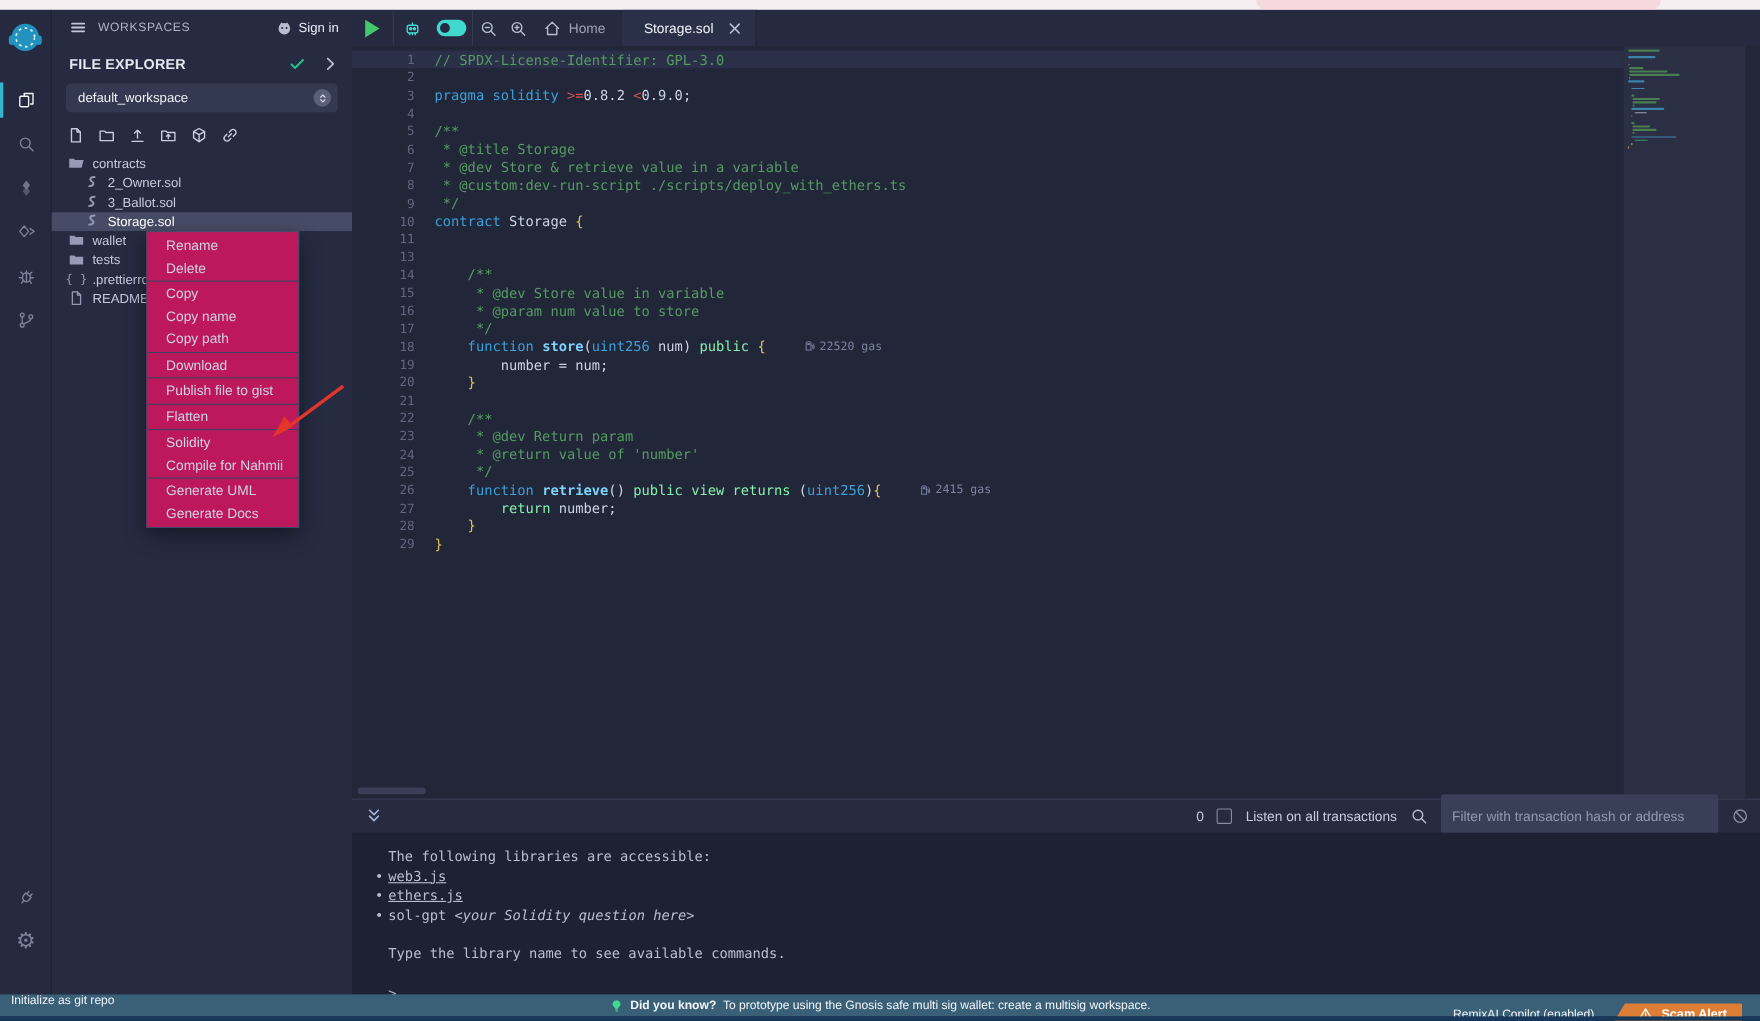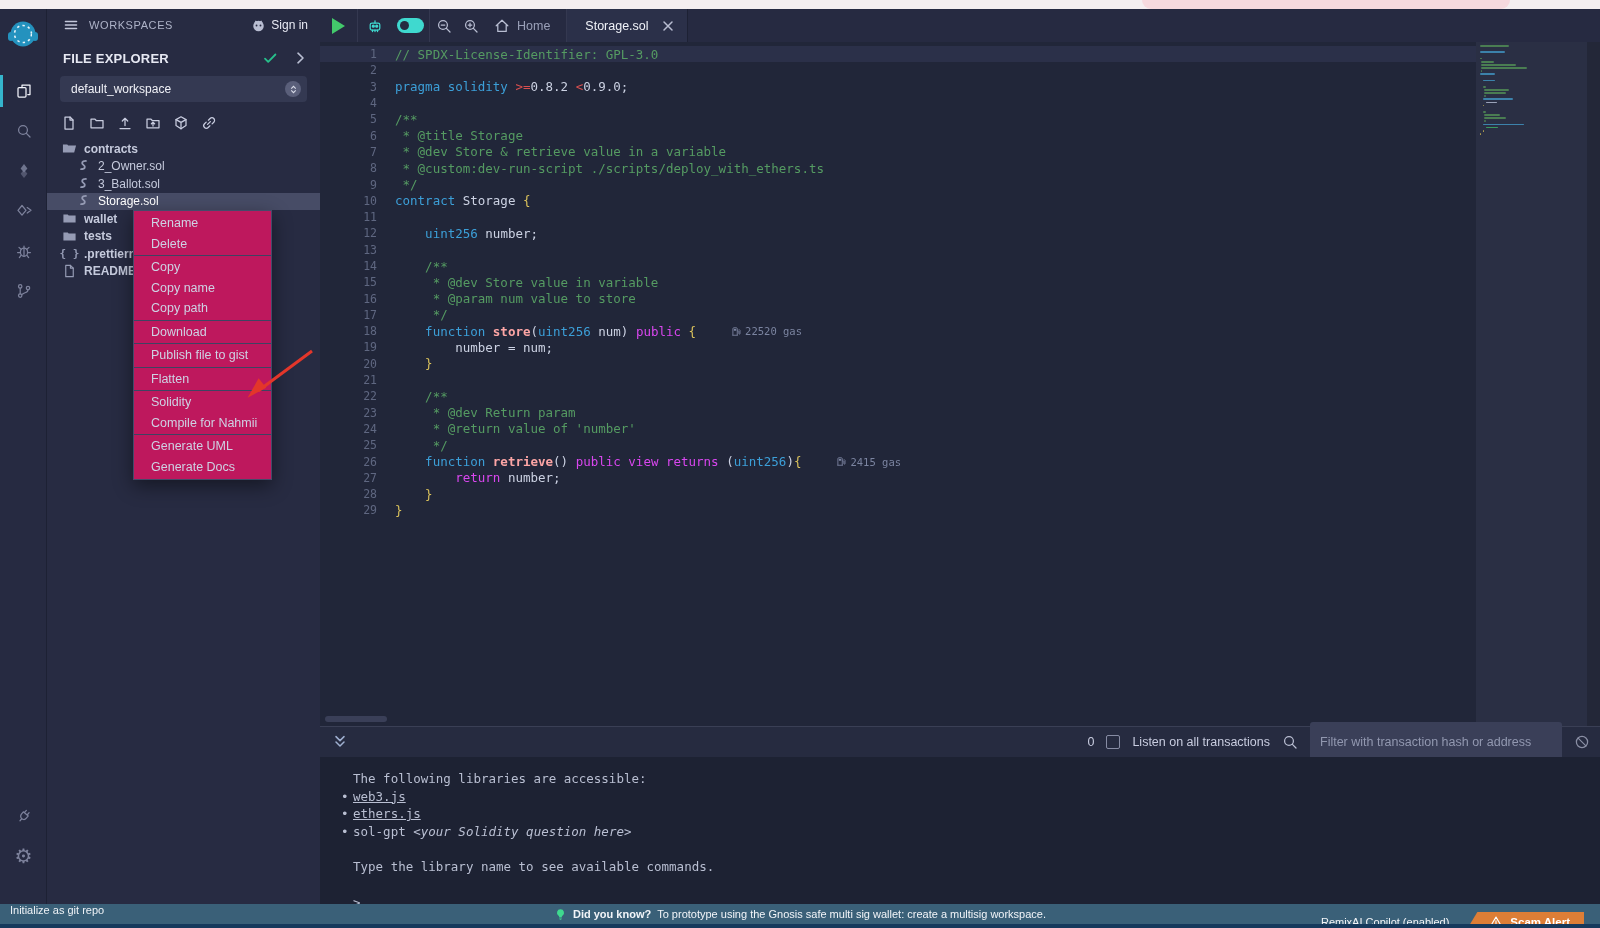--- a/index.html
+++ b/index.html
@@ -36,21 +36,21 @@
   #ws-label { color:#aeb3c8; font-size:11px; letter-spacing:.6px; flex:1; }
   #signin { display:flex; align-items:center; gap:5px; color:#e8eaf4; font-size:12px; cursor:pointer; }
   #ws-select { margin:4px 13px 0 13px; height:26px; background:#343952; border-radius:4px; display:flex; align-items:center; padding:0 6px 0 11px; cursor:pointer; }
   #ws-name { color:#f0f1f7; font-size:12px; flex:1; }
   #ws-badge { width:16px; height:16px; border-radius:50%; background:#5a5f7a; color:#d8dbe8; display:flex; align-items:center; justify-content:center; }
   #fp-actions { display:flex; gap:12px; padding:13px 0 0 14px; }
   #fp-actions .icon { color:#c9cde0; cursor:pointer; }
   #file-tree { margin-top:9px; }
   .tree-row { height:17.5px; display:flex; align-items:center; font-size:12px; color:#c5cadc; cursor:pointer; white-space:nowrap; }
   .tree-row .t-icon { width:15px; margin-right:7px; display:inline-flex; justify-content:center; color:#959bb4; flex-shrink:0; }
-  .tree-row.depth0 { padding-left:15px;font-weight:bold; }
+  .tree-row.depth0 { padding-left:15px; }
   .tree-row.depth1 { padding-left:29px; }
   .tree-row.selected { background:#474c66; color:#ffffff; }
   .braces-glyph { font-family:"DejaVu Sans Mono", monospace; font-size:11px; color:#959bb4; }
 
   
   #context-menu { position:absolute; left:133px; top:210px; width:139px; background:#be185d; border:1px solid #454a6a; box-shadow:0 6px 18px rgba(0,0,0,.45); z-index:50; padding:2px 0; }
   .cm-item { height:20.5px; line-height:20.5px; padding-left:17px; font-size:12.5px; color:#ced2e4; cursor:pointer; white-space:nowrap; }
   .cm-div { height:1px; background:#3e4362; margin:1px 0; }
 
   
@@ -71,23 +71,23 @@
   #storage-tab { display:flex; align-items:center; gap:7px; padding:0 11px; background:#2b3049; color:#f0f2f8; font-size:12.5px; cursor:pointer; border-right:1px solid #1d2134; }
   #storage-tab .t-sol { color:#9aa0b8; }
   #tab-close { color:#b9bed2; margin-left:4px; cursor:pointer; }
 
   
   #editor { position:absolute; left:320px; top:42px; right:0; height:684px; background:#212639; padding-top:4px; cursor:text; }
   .line { display:flex; height:16.3px; align-items:center; }
   .line.hl { background:linear-gradient(to right,#2b3049 0,#2b3049 1156px,transparent 1156px); }
   .ln { width:57px; text-align:right; color:#5f6781; font-family:"DejaVu Sans Mono", monospace; font-size:11.5px; flex-shrink:0; }
   .code { padding-left:18px; font-family:"DejaVu Sans Mono", monospace; font-size:12.5px; white-space:pre; }
-  .tk-c { color:#559b62; } .tk-k { color:#3c9fd8; } .tk-g { color:#d946ef; }
+  .tk-c { color:#559b62; } .tk-k { color:#3c9fd8; } .tk-g { color:#86efac; }
   .tk-y { color:#dcc35c; } .tk-r { color:#d94f4f; } .tk-p { color:#ccd2e3; }
-  .tk-f { color:#fca5a5; font-weight:bold; }
+  .tk-f { color:#7dd3fc; font-weight:bold; }
   .gas { margin-left:35px; color:#7b84a0; font-family:"DejaVu Sans Mono", monospace; font-size:10.5px; display:inline-flex; align-items:center; gap:4px; }
   #minimap { position:absolute; left:1476px; top:42px; width:111px; height:684px; background:#2a2f44; padding:3px 0 0 4px; cursor:pointer; }
   .mm-row { height:3.15px; }
   .mm-bar { height:1.8px; border-radius:1px; }
   #right-gutter { position:absolute; left:1587px; top:42px; width:13px; height:684px; background:#232738; }
   #hscroll-thumb { position:absolute; left:325px; top:716px; width:62px; height:6px; background:#3a3f58; border-radius:3px; cursor:grab; }
 
   
   #terminal-bar { position:absolute; left:320px; top:726px; right:0; height:31px; background:#262b40; border-top:1px solid #3a3f55; display:flex; align-items:center; padding:0 10px 0 12px; }
   #term-collapse { color:#9fb0d0; cursor:pointer; }
@@ -450,24 +450,20 @@
       </div>
       <div class="line">
         <span class="ln">10</span>
         <span class="code"><span class="tk-k">contract </span><span class="tk-p">Storage </span><span class="tk-y">{</span></span>
       </div>
       <div class="line">
         <span class="ln">11</span>
         <span class="code"></span>
       </div>
       <div class="line">
-        <span class="ln">12</span>
-        <span class="code"><span class="tk-p">    </span><span class="tk-k">uint256 </span><span class="tk-p">number;</span></span>
-      </div>
-      <div class="line">
         <span class="ln">13</span>
         <span class="code"></span>
       </div>
       <div class="line">
         <span class="ln">14</span>
         <span class="code"><span class="tk-c">    /**</span></span>
       </div>
       <div class="line">
         <span class="ln">15</span>
         <span class="code"><span class="tk-c">     * @dev Store value in variable</span></span>

